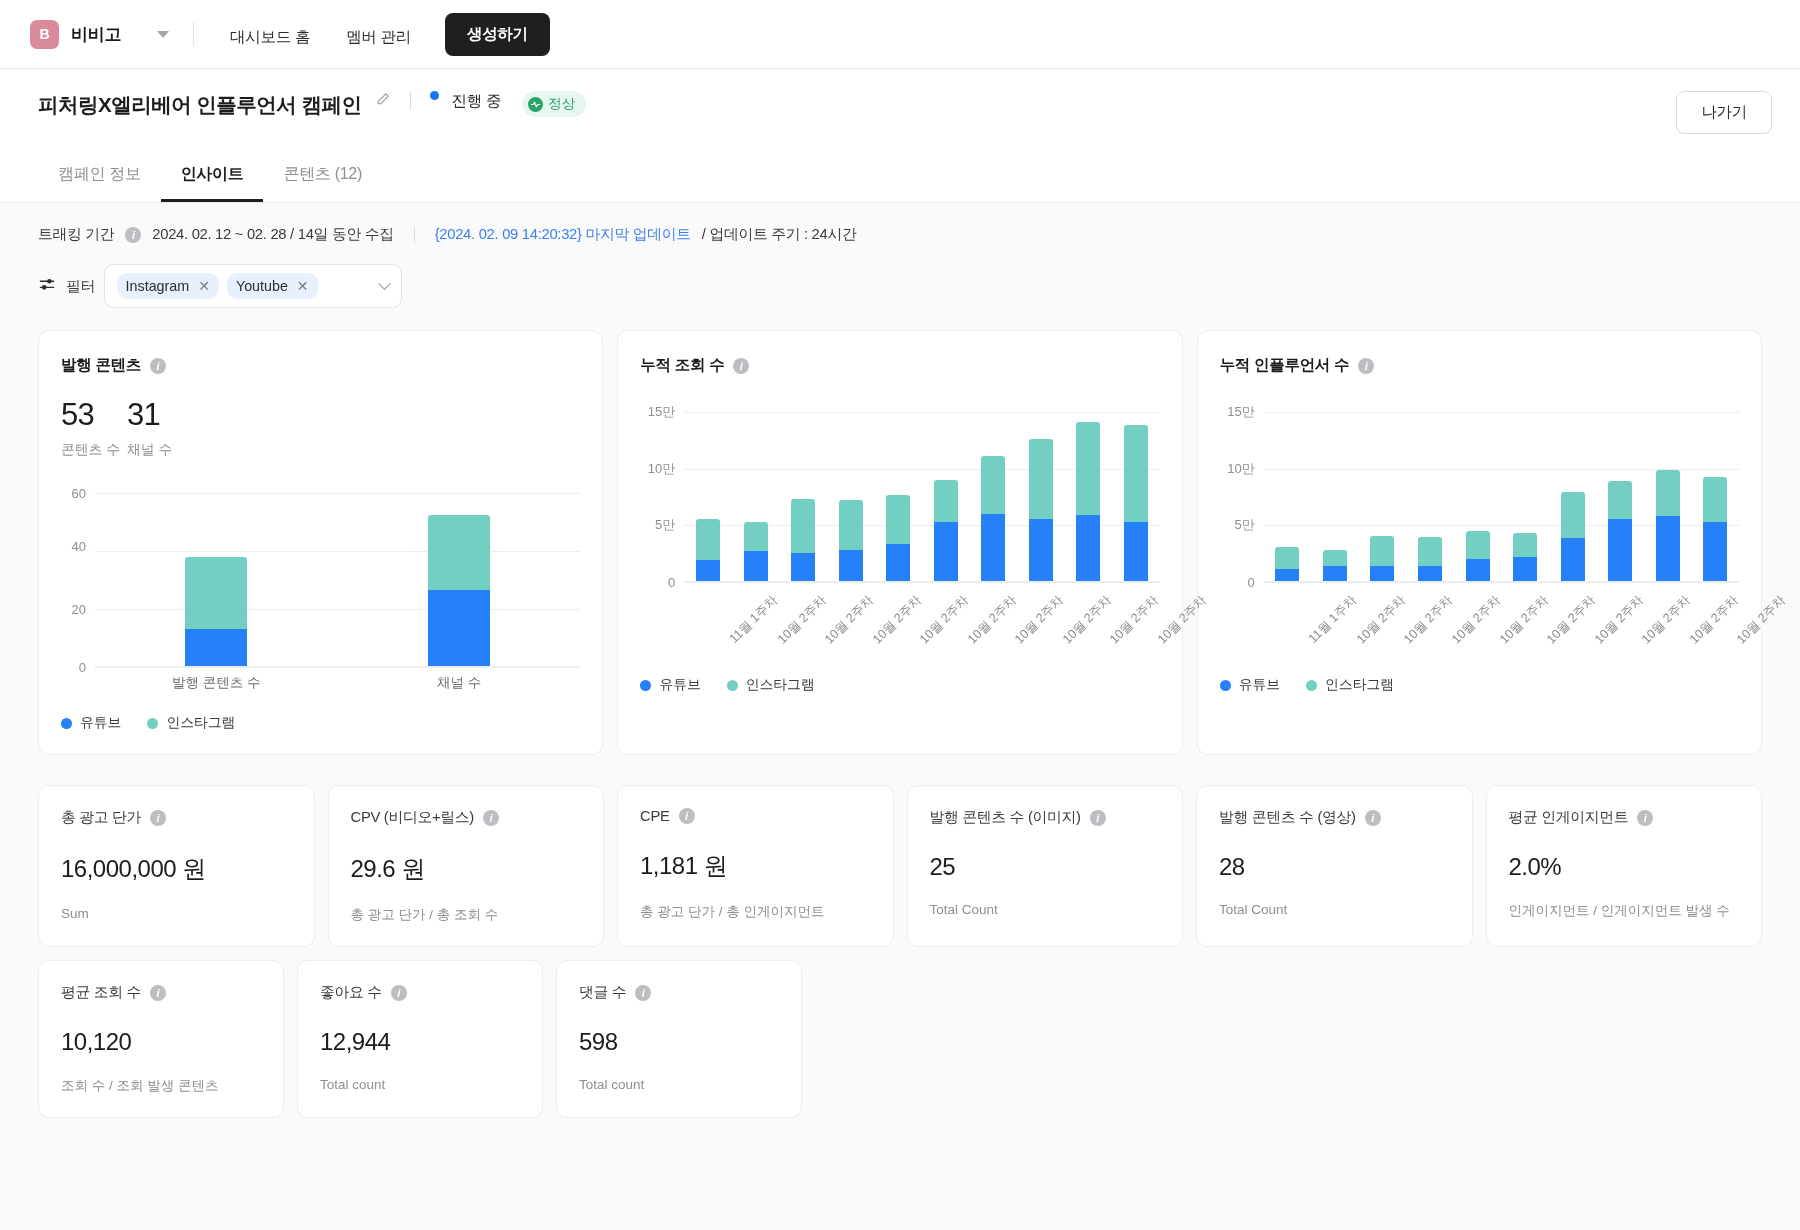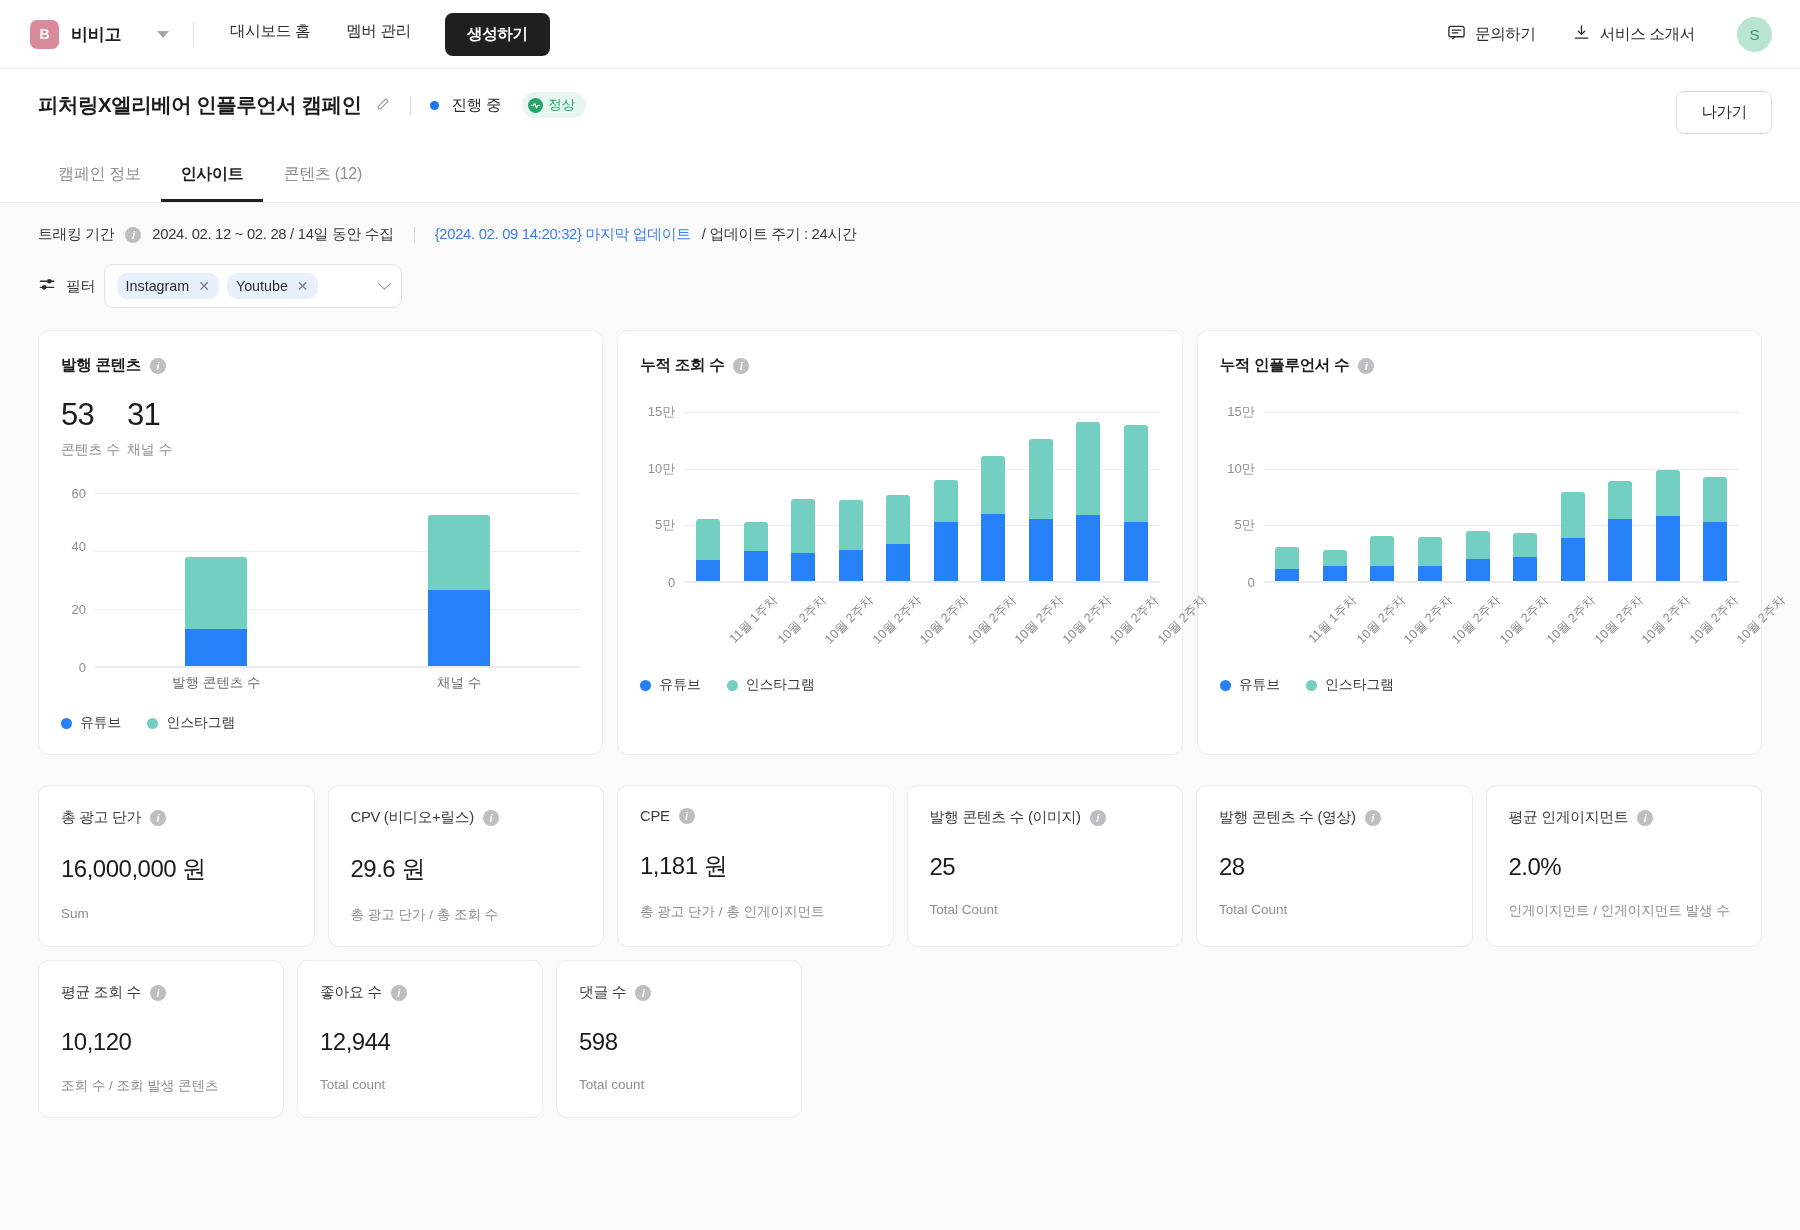--- a/index.html
+++ b/index.html
@@ -26,21 +26,21 @@
     display: flex; align-items: center; justify-content: center;
     font-size: 14px; font-weight: 700;
   }
   .brand-name { font-size: 17px; font-weight: 600; color: #1c1c1e; letter-spacing: -0.3px; }
   .caret-down {
     width: 0; height: 0; margin-left: 24px;
     border-left: 6px solid transparent; border-right: 6px solid transparent;
     border-top: 7px solid #a5a5aa; cursor: pointer;
   }
   .nav-sep { width: 1px; height: 24px; background: #e2e2e5; margin: 0 24px; }
-  .nav-links { display: flex; align-items: flex-start; gap: 12px; }
+  .nav-links { display: flex; align-items: flex-end; gap: 12px; }
   .nav-link {
     font-size: 15.5px; color: #2c2c2e; padding: 8px 12px; cursor: pointer;
     letter-spacing: -0.3px;
   }
   .nav-cta {
     background: #1f1f21; color: #fff; border-radius: 8px;
     font-size: 15.5px; font-weight: 600; padding: 11px 22px;
     margin-left: 10px; cursor: pointer; letter-spacing: -0.3px;
   }
   .topnav-right { margin-left: auto; display: flex; align-items: center; gap: 36px; }
@@ -54,21 +54,21 @@
     display: flex; align-items: center; justify-content: center;
     font-size: 15px; cursor: pointer; margin-left: 6px;
   }
 
   
   .camp-header {
     padding: 22px 28px 0 38px;
     background: #fff;
     display: flex; align-items: flex-start;
   }
-  .camp-title-row { display: flex; align-items: center; gap: 13px; }
+  .camp-title-row { display: flex; align-items: flex-start; gap: 13px; }
   .camp-title { font-size: 20.5px; font-weight: 700; letter-spacing: -0.5px; color: #1c1c1e; }
   .pencil { font-size: 15px; color: #9a9aa0; cursor: pointer; }
   .vsep { width: 1px; height: 19px; background: #dcdce0; margin: 0 6px; }
   .dot-blue { width: 9px; height: 9px; border-radius: 50%; background: #1876f2; }
   .status-text { font-size: 15.5px; color: #2c2c2e; letter-spacing: -0.3px; }
   .badge-ok {
     display: flex; align-items: center; gap: 5px;
     background: #e7f6ee; color: #27a567; border-radius: 13px;
     padding: 4px 11px 4px 6px; font-size: 13.5px; margin-left: 8px;
   }
@@ -187,42 +187,20 @@
   <div class="brand">
     <div class="brand-logo">B</div>
     <div class="brand-name">비비고</div>
     <div class="caret-down"></div>
   </div>
   <div class="nav-sep"></div>
   <div class="nav-links">
     <div class="nav-link">대시보드 홈</div>
     <div class="nav-link">멤버 관리</div>
     <div class="nav-cta">생성하기</div>
-  </div>
-  <div class="topnav-right">
-    <div class="tn-item">
-      <span>
-        <svg width="19" height="19" viewBox="0 0 20 20" fill="none">
-          <rect x="2" y="3.5" width="16" height="11" rx="2" stroke="#2c2c2e" stroke-width="1.4"></rect>
-          <path d="M6 16.5l2.5-2" stroke="#2c2c2e" stroke-width="1.4" stroke-linecap="round"></path>
-          <path d="M5.5 7.5h9M5.5 10.5h6" stroke="#2c2c2e" stroke-width="1.3" stroke-linecap="round"></path>
-        </svg>
-      </span>
-      <span>문의하기</span>
-    </div>
-    <div class="tn-item">
-      <span>
-        <svg width="19" height="19" viewBox="0 0 20 20" fill="none">
-          <path d="M10 3v9m0 0l-3.3-3.3M10 12l3.3-3.3" stroke="#2c2c2e" stroke-width="1.4" stroke-linecap="round" stroke-linejoin="round"></path>
-          <path d="M3.5 16h13" stroke="#2c2c2e" stroke-width="1.4" stroke-linecap="round"></path>
-        </svg>
-      </span>
-      <span>서비스 소개서</span>
-    </div>
-    <div class="avatar">S</div>
   </div>
 </div>
 
 <div class="camp-header">
   <div class="camp-title-row">
     <div class="camp-title">피처링X엘리베어 인플루언서 캠페인</div>
     <span class="pencil">
       <svg width="16" height="16" viewBox="0 0 20 20" fill="none">
         <path d="M13.5 3.5l3 3L7 16H4v-3l9.5-9.5z" stroke="#9a9aa0" stroke-width="1.4" stroke-linejoin="round"></path>
       </svg>

